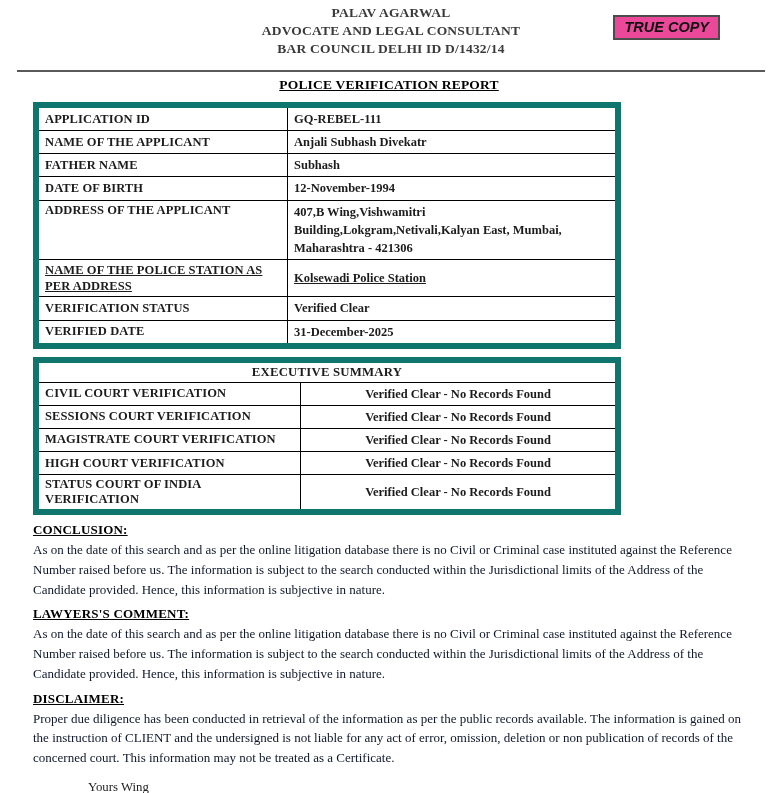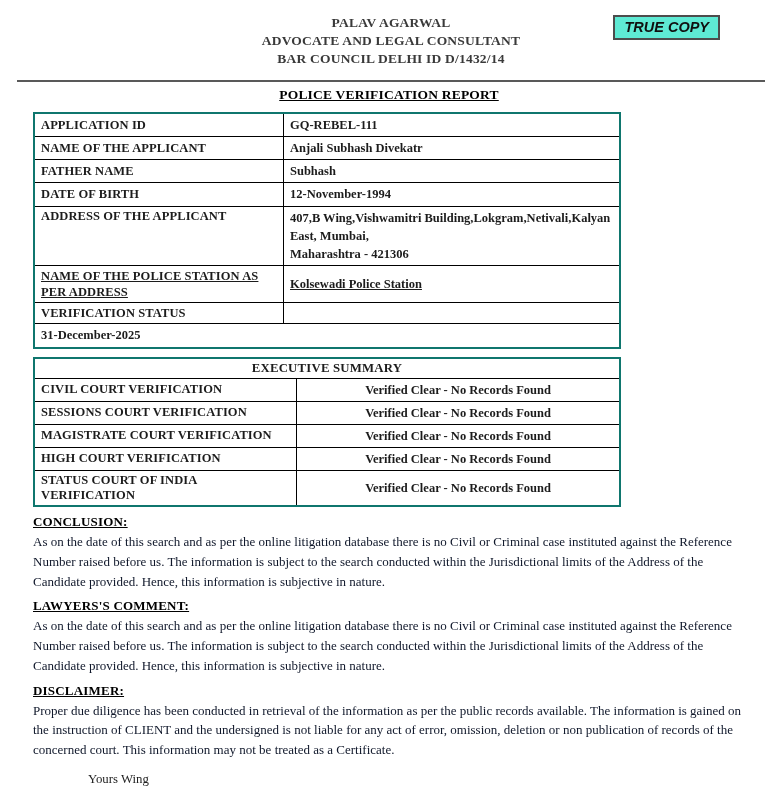--- a/index.html
+++ b/index.html
@@ -1,36 +1,36 @@
 <!DOCTYPE html>
 <html><head>
 <meta charset="utf-8">
 <style>
   * { margin:0; padding:0; box-sizing:border-box; }
   html,body { width:782px; height:793px; background:#ffffff; overflow:hidden; }
   body { font-family:"Liberation Serif","DejaVu Serif",serif; color:#1c1c1c; position:relative; }
 
-  .page { width:782px; height:793px; position:relative; padding-top:14px; }
+  .page { width:782px; height:793px; position:relative; padding-top:4px; }
 
   
   .letterhead { text-align:center; line-height:18px; font-size:13.5px; font-weight:bold; color:#3a3a3a; letter-spacing:.2px; }
   .letterhead .lh-line { display:block; }
 
   .true-copy { position:absolute; top:15px; right:62px; border:2px solid #4c4c4c;
                padding:2px 9px 3px; font-family:"Liberation Sans","DejaVu Sans",sans-serif;
-               font-style:italic; font-weight:bold; font-size:14.5px; color:#101010; background:#5eead4; }
+               font-style:italic; font-weight:bold; font-size:14.5px; color:#101010; background:#ec4899; }
 
   .top-rule { border:none; border-top:2.5px solid #595959; margin:12px 17px 0 17px; }
 
   .doc-title-wrap { text-align:center; margin-top:3px; }
   .doc-title { font-size:13.5px; font-weight:bold; text-decoration:underline; color:#000;
                letter-spacing:.2px; padding-right:4px; }
 
   
-  .tbl { width:588px; margin-left:33px; border:2px solid #0f766e; background:#fff; }
+  .tbl { width:588px; margin-left:33px; border:6px solid #0f766e; background:#fff; }
   .tbl1 { margin-top:9px; }
   .row { display:grid; grid-template-columns:249px 1fr; border-bottom:1px solid #000; }
   .row:last-child { border-bottom:none; }
   .cell { padding:2px 6px; font-size:12.5px; display:flex; align-items:center; }
   .cell.lab { font-weight:bold; border-right:1px solid #000; letter-spacing:.1px; }
   .cell.val { font-weight:bold; white-space:pre-line; line-height:1.45; }
   .row.h-std  { min-height:21px; }
   .row.h-addr { min-height:51px; }
   .row.h-addr .cell { align-items:flex-start; }
   .row.h-ps   { min-height:31px;text-decoration:underline; }
@@ -94,22 +94,24 @@
       <div class="cell lab">ADDRESS OF THE APPLICANT</div>
       <div class="cell val">407,B Wing,Vishwamitri Building,Lokgram,Netivali,Kalyan East, Mumbai,
 Maharashtra - 421306</div>
     </div>
     <div class="row h-ps">
       <div class="cell lab">NAME OF THE POLICE STATION AS PER ADDRESS</div>
       <div class="cell val">Kolsewadi Police Station</div>
     </div>
     <div class="row h-std">
       <div class="cell lab">VERIFICATION STATUS</div>
+      <div class="cell val">Verified Clear</div>
     </div>
     <div class="row h-std">
+      <div class="cell lab">VERIFIED DATE</div>
       <div class="cell val">31-December-2025</div>
     </div>
   </div>
 
   <div class="tbl tbl2">
     <div class="tbl2-head">EXECUTIVE SUMMARY</div>
     <div class="row">
       <div class="cell lab">CIVIL COURT VERIFICATION</div>
       <div class="cell val">Verified Clear - No Records Found</div>
     </div>

